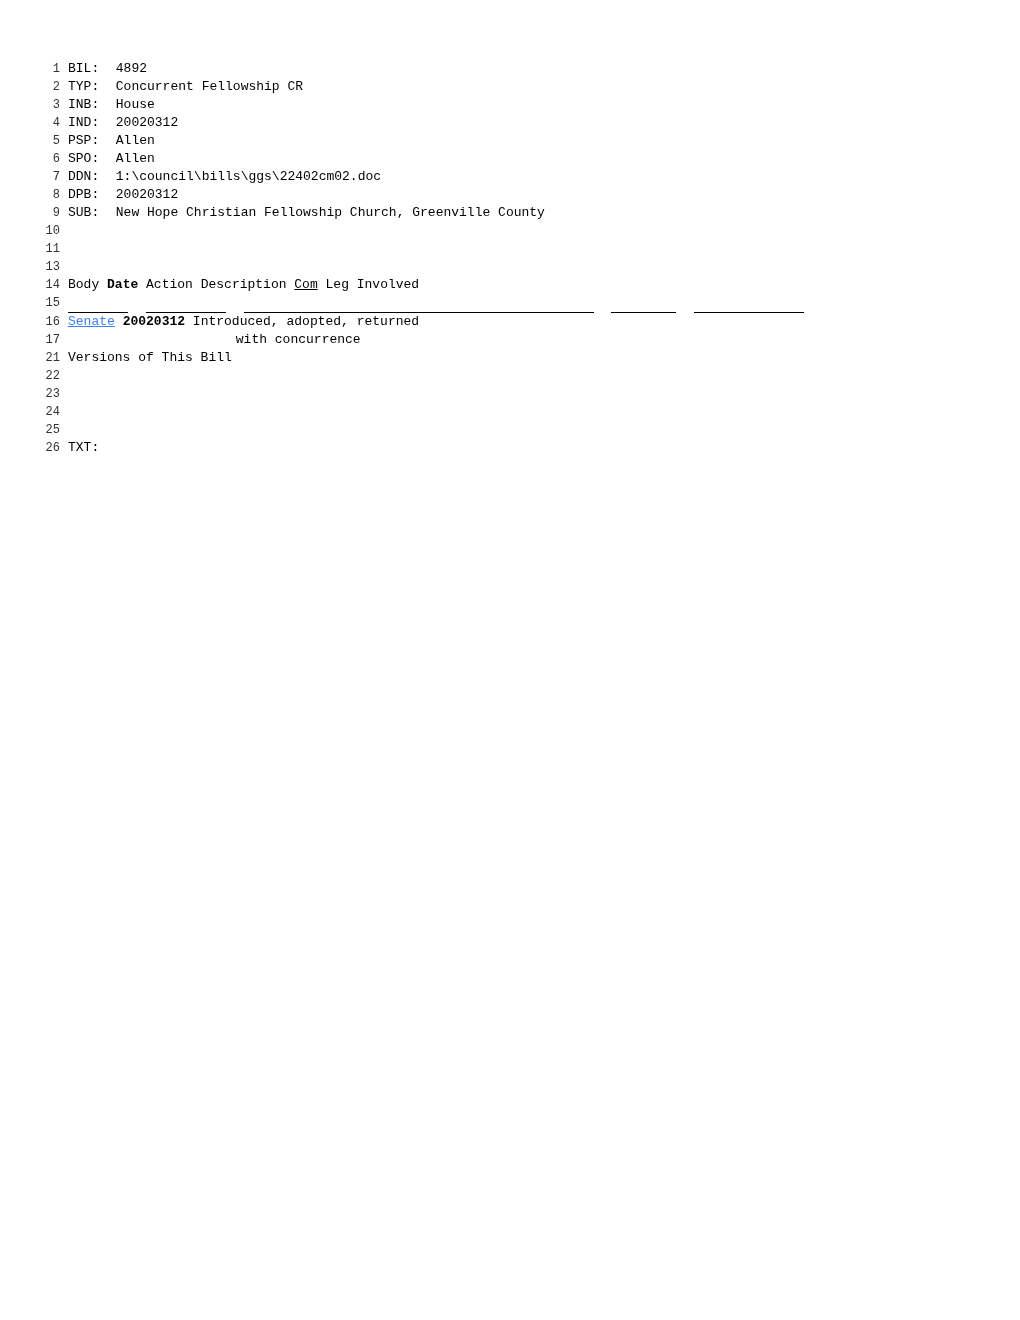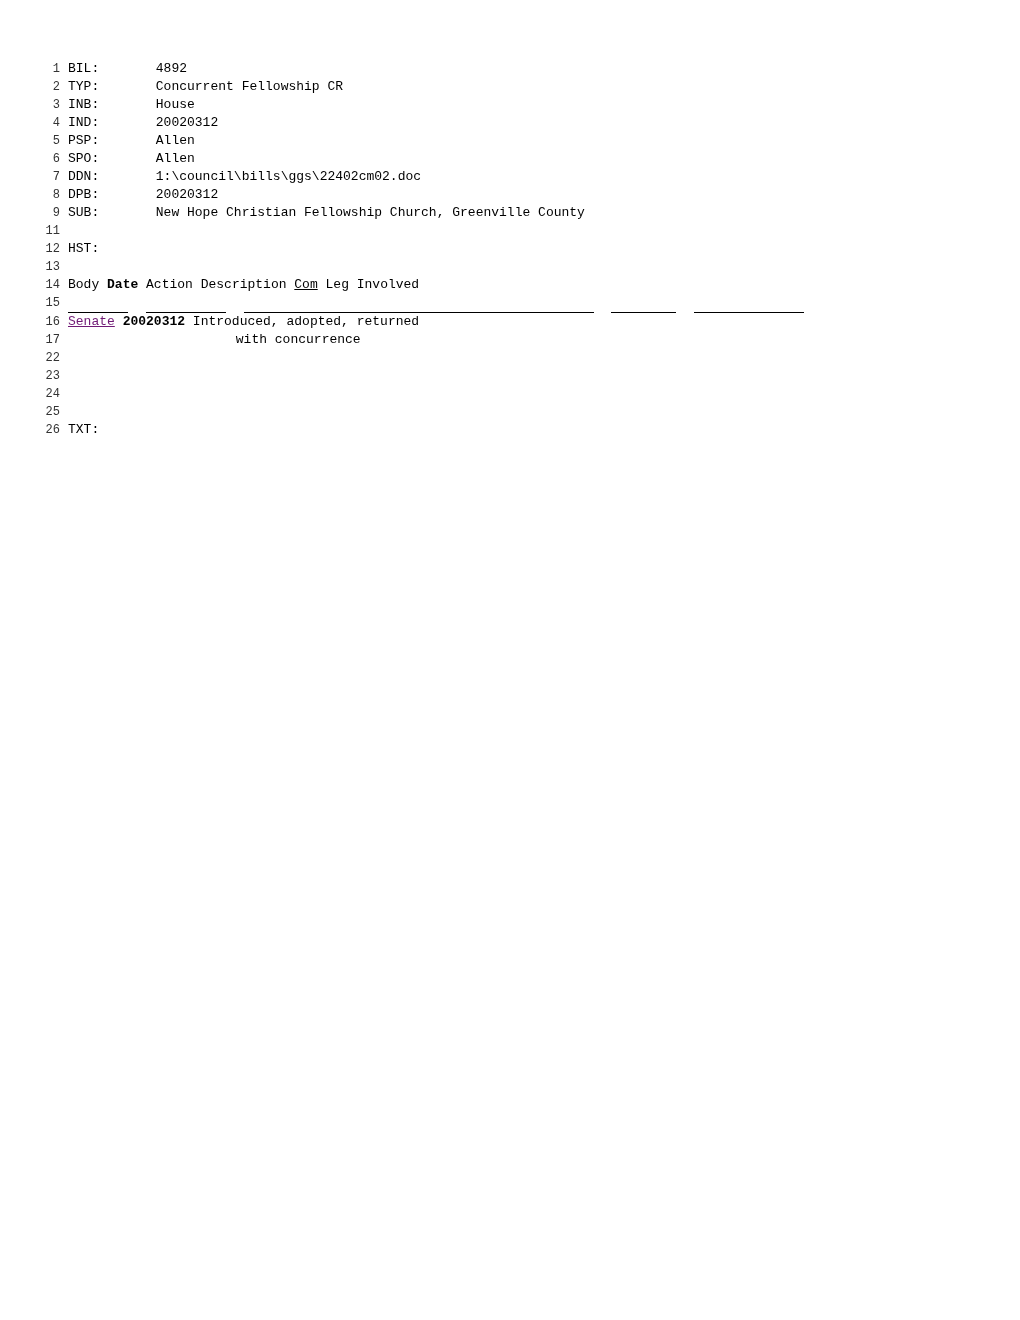--- a/index.html
+++ b/index.html
@@ -34,24 +34,23 @@
     }
     .line-content {
       flex: 1;
     }
     .field-label {
       display: inline-block;
       width: 40px;
     }
     .field-value {
       display: inline;
-      margin-left: 40px;
     }
     a.link {
-      color: #701a75;
+      color: #3b82f6;
       text-decoration: underline;
       cursor: pointer;
     }
     .col-body { width: 70px; text-align: center; }
     .col-date { width: 90px; font-weight: bold; }
     .col-action { width: 430px; }
     .col-com { width: 80px; text-decoration: underline; }
     .col-leg { width: 130px; }
   </style>
 </head>
@@ -125,30 +124,28 @@
 
   <div class="line">
     <span class="line-num">9</span>
     <span class="line-content">
       <span class="field-label">SUB:</span>
       <span class="field-value">New Hope Christian Fellowship Church, Greenville County</span>
     </span>
   </div>
 
   <div class="line">
+    <span class="line-num">10</span>
+    <span class="line-content">&nbsp;</span>
+  </div>
+  <div class="line">
     <span class="line-num">11</span>
     <span class="line-content">&nbsp;</span>
   </div>
 
-  <div class="line">
-    <span class="line-num">12</span>
-    <span class="line-content">
-      <span class="field-label">HST:</span>
-    </span>
-  </div>
 
   <div class="line">
     <span class="line-num">13</span>
     <span class="line-content">&nbsp;</span>
   </div>
 
   <div class="line">
     <span class="line-num">14</span>
     <span class="line-content">
       <span class="col-body">Body</span>
@@ -185,20 +182,26 @@
     <span class="line-num">17</span>
     <span class="line-content">
       <span style="display:inline-block; width:160px;">&nbsp;</span>
       <span>with concurrence</span>
     </span>
   </div>
 
 
 
 
+  <div class="line">
+    <span class="line-num">21</span>
+    <span class="line-content">
+      <span>Versions of This Bill</span>
+    </span>
+  </div>
 
   <div class="line">
     <span class="line-num">22</span>
     <span class="line-content">&nbsp;</span>
   </div>
   <div class="line">
     <span class="line-num">23</span>
     <span class="line-content">&nbsp;</span>
   </div>
   <div class="line">

